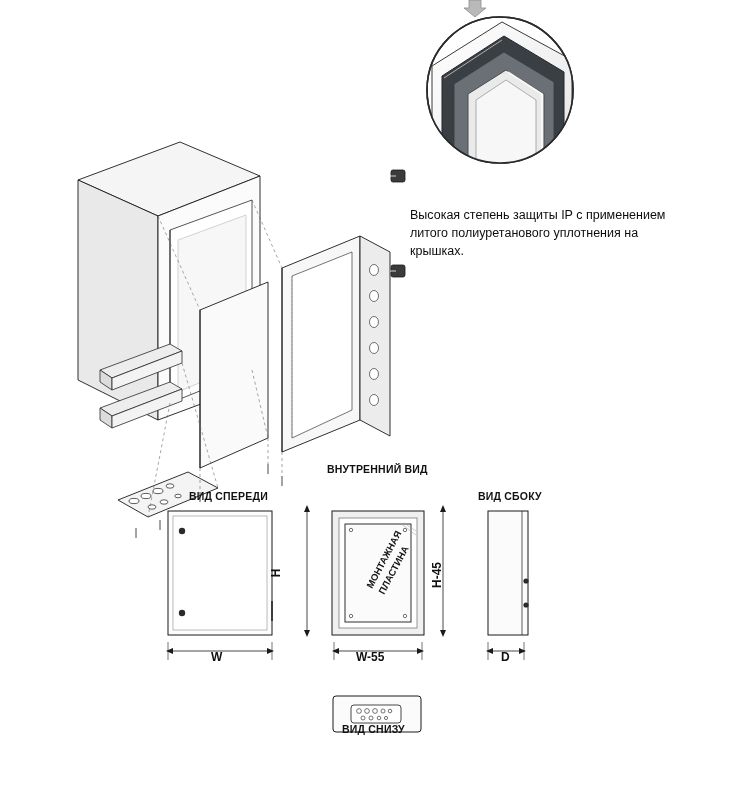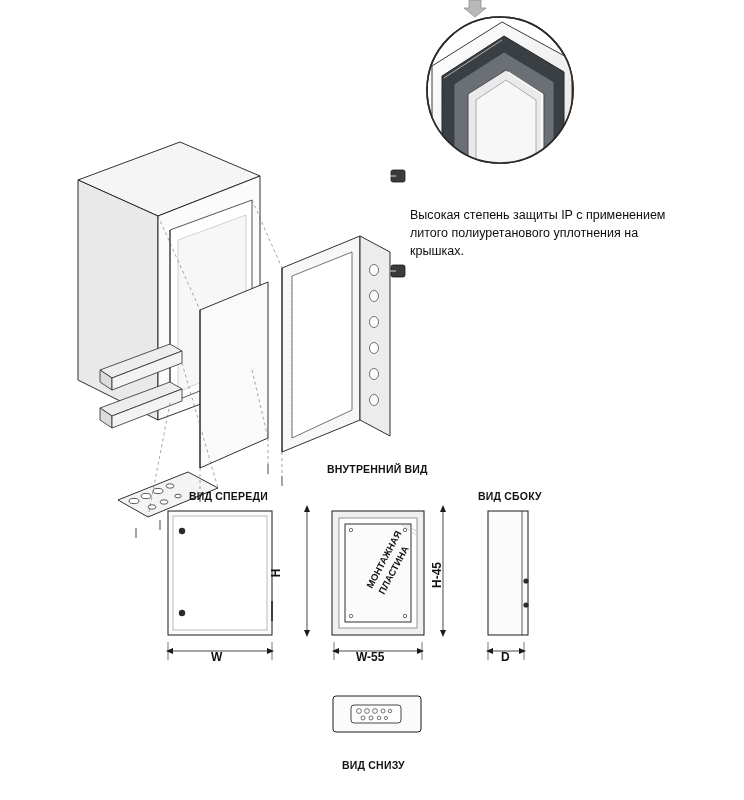--- a/index.html
+++ b/index.html
@@ -300,15 +300,15 @@
         <circle cx="48" cy="19" r="2.4"></circle>
         <circle cx="56" cy="19" r="2"></circle>
         <circle cx="63" cy="19" r="1.8"></circle>
         <circle cx="36" cy="26" r="2"></circle>
         <circle cx="44" cy="26" r="2"></circle>
         <circle cx="52" cy="26" r="1.8"></circle>
         <circle cx="59" cy="26" r="1.6"></circle>
       </g>
     </svg>
   </div>
-  <div class="caption" style="left:342px; top:759px;text-align:right;">ВИД СНИЗУ</div>
+  <div class="caption" style="left:342px; top:723px;text-align:right;">ВИД СНИЗУ</div>
 
 </div>
 
 </body></html>

